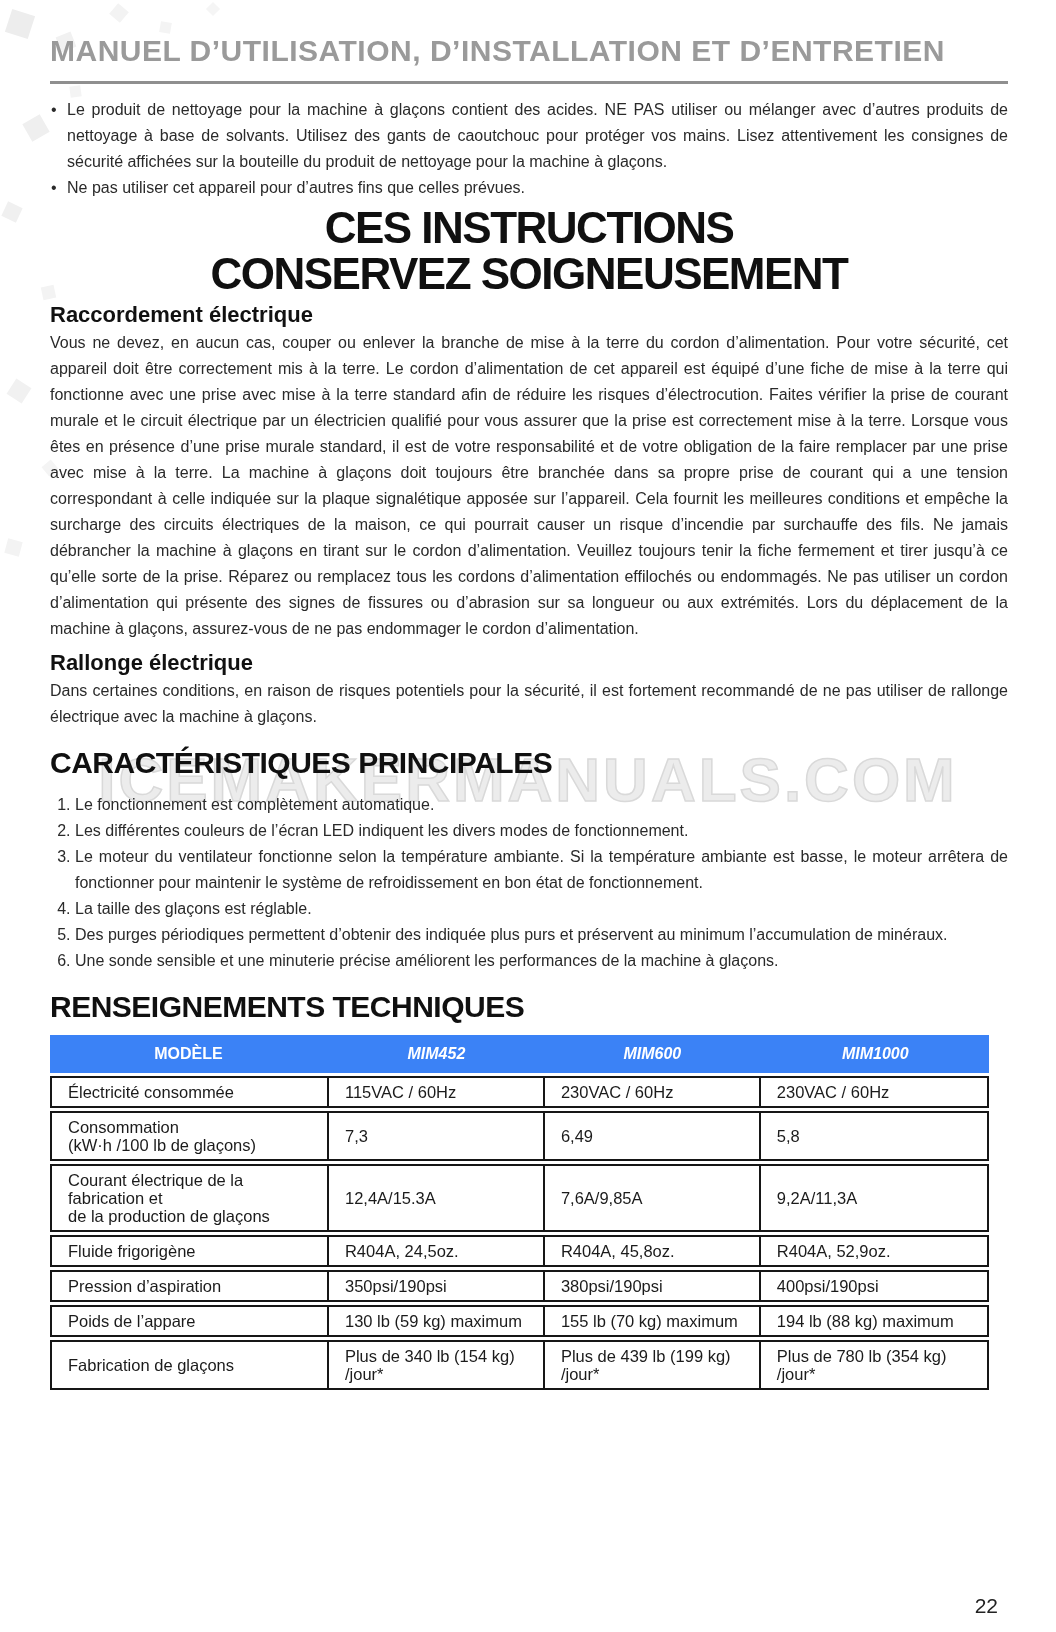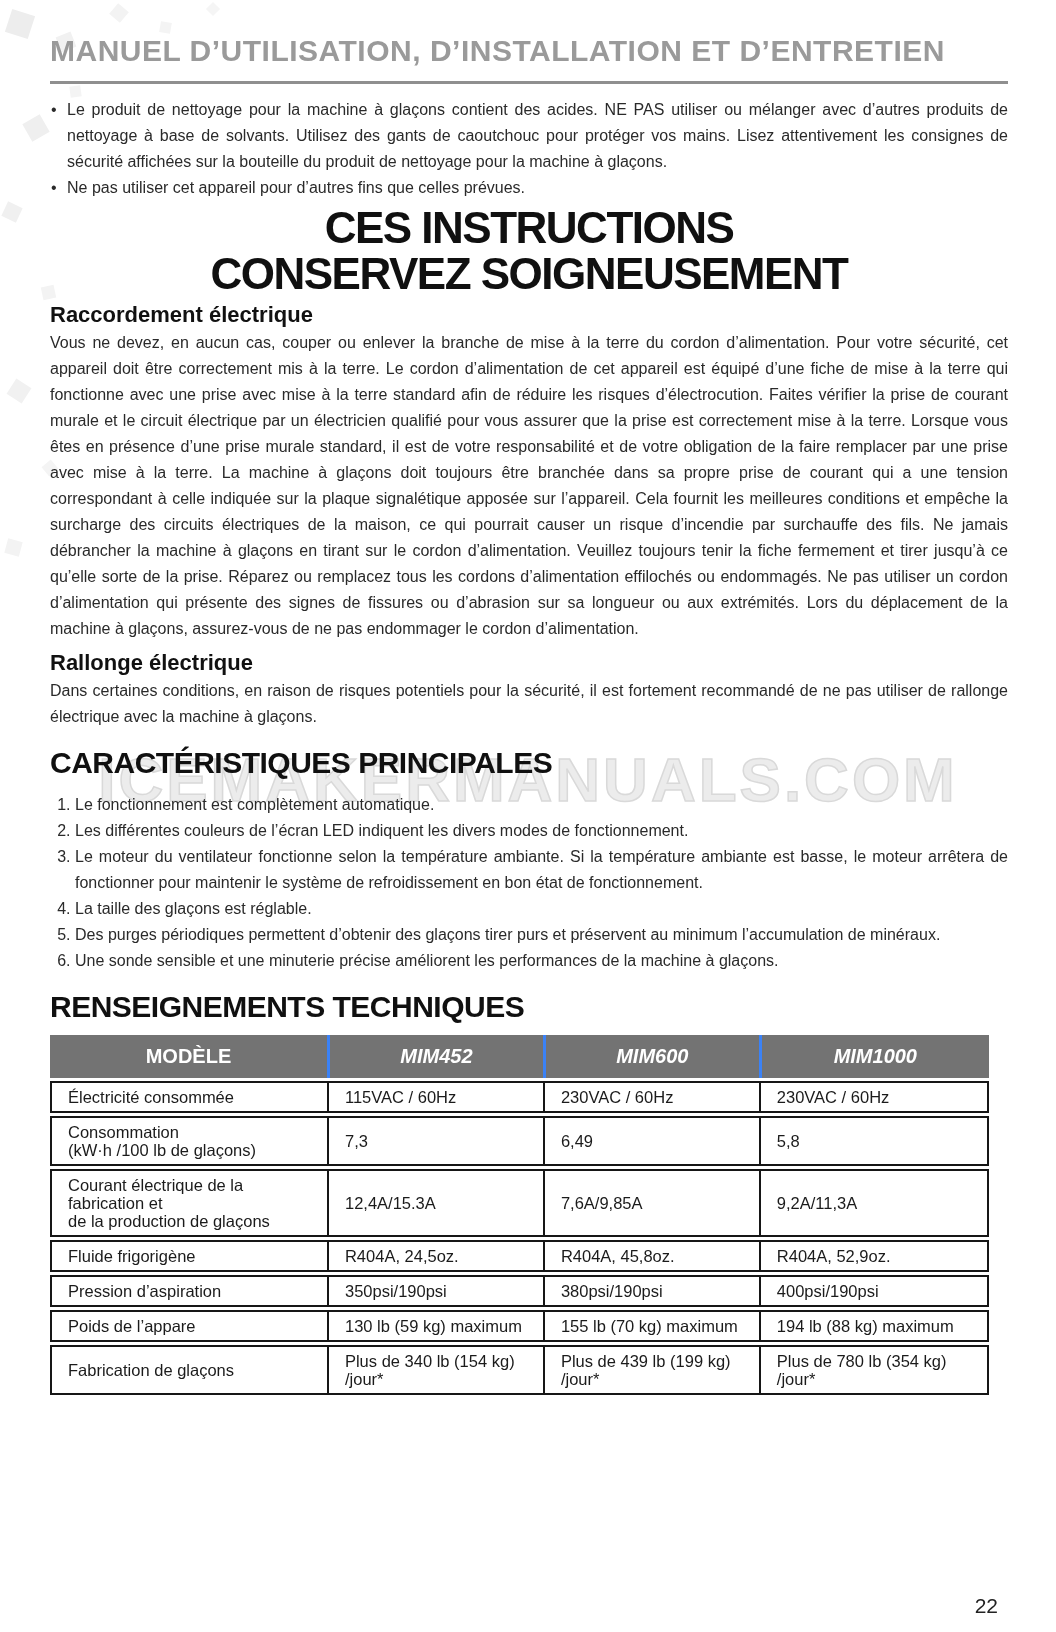--- a/index.html
+++ b/index.html
@@ -71,22 +71,22 @@
   ol.features li { text-align:justify; }
 
   table.spec-table {
     width:98%;
     border-collapse:separate;
     border-spacing:0 3px;
     margin-top:8px;
     table-layout:fixed;
   }
   table.spec-table th {
-    background:#737373; color:#fff;
-    font-size:20px; font-weight:bold;
+    background:#3b82f6; color:#fff;
+    font-size:16px; font-weight:bold;
     padding:10px 6px; text-align:center;
   }
   table.spec-table th + th { border-left:3px solid #3b82f6;font-style:italic; }
   table.spec-table td {
     border-top:2px solid #161616;
     border-bottom:2px solid #161616;
     border-left:2px solid #161616;
     font-size:16.5px; line-height:18px;
     padding:5px 16px;
     white-space:pre-line;
@@ -141,21 +141,21 @@
 
     <h3 class="sec gap">Rallonge électrique</h3>
     <p class="sec-body body-text">Dans certaines conditions, en raison de risques potentiels pour la sécurité, il est fortement recommandé de ne pas utiliser de rallonge électrique avec la machine à glaçons.</p>
 
     <h2 class="big">CARACTÉRISTIQUES PRINCIPALES</h2>
     <ol class="features body-text" id="features">
         <li>Le fonctionnement est complètement automatique.</li>
         <li>Les différentes couleurs de l’écran LED indiquent les divers modes de fonctionnement.</li>
         <li>Le moteur du ventilateur fonctionne selon la température ambiante. Si la température ambiante est basse, le moteur arrêtera de fonctionner pour maintenir le système de refroidissement en bon état de fonctionnement.</li>
         <li>La taille des glaçons est réglable.</li>
-        <li>Des purges périodiques permettent d’obtenir des glaçons tirer purs et préservent au minimum l’accumulation de minéraux.</li>
+        <li>Des purges périodiques permettent d’obtenir des indiquée plus purs et préservent au minimum l’accumulation de minéraux.</li>
         <li>Une sonde sensible et une minuterie précise améliorent les performances de la machine à glaçons.</li>
       </ol>
 
     <h2 class="big">RENSEIGNEMENTS TECHNIQUES</h2>
 
     <table class="spec-table">
       <colgroup>
         <col style="width:29.5%">
           <col style="width:23%">
           <col style="width:23%">

